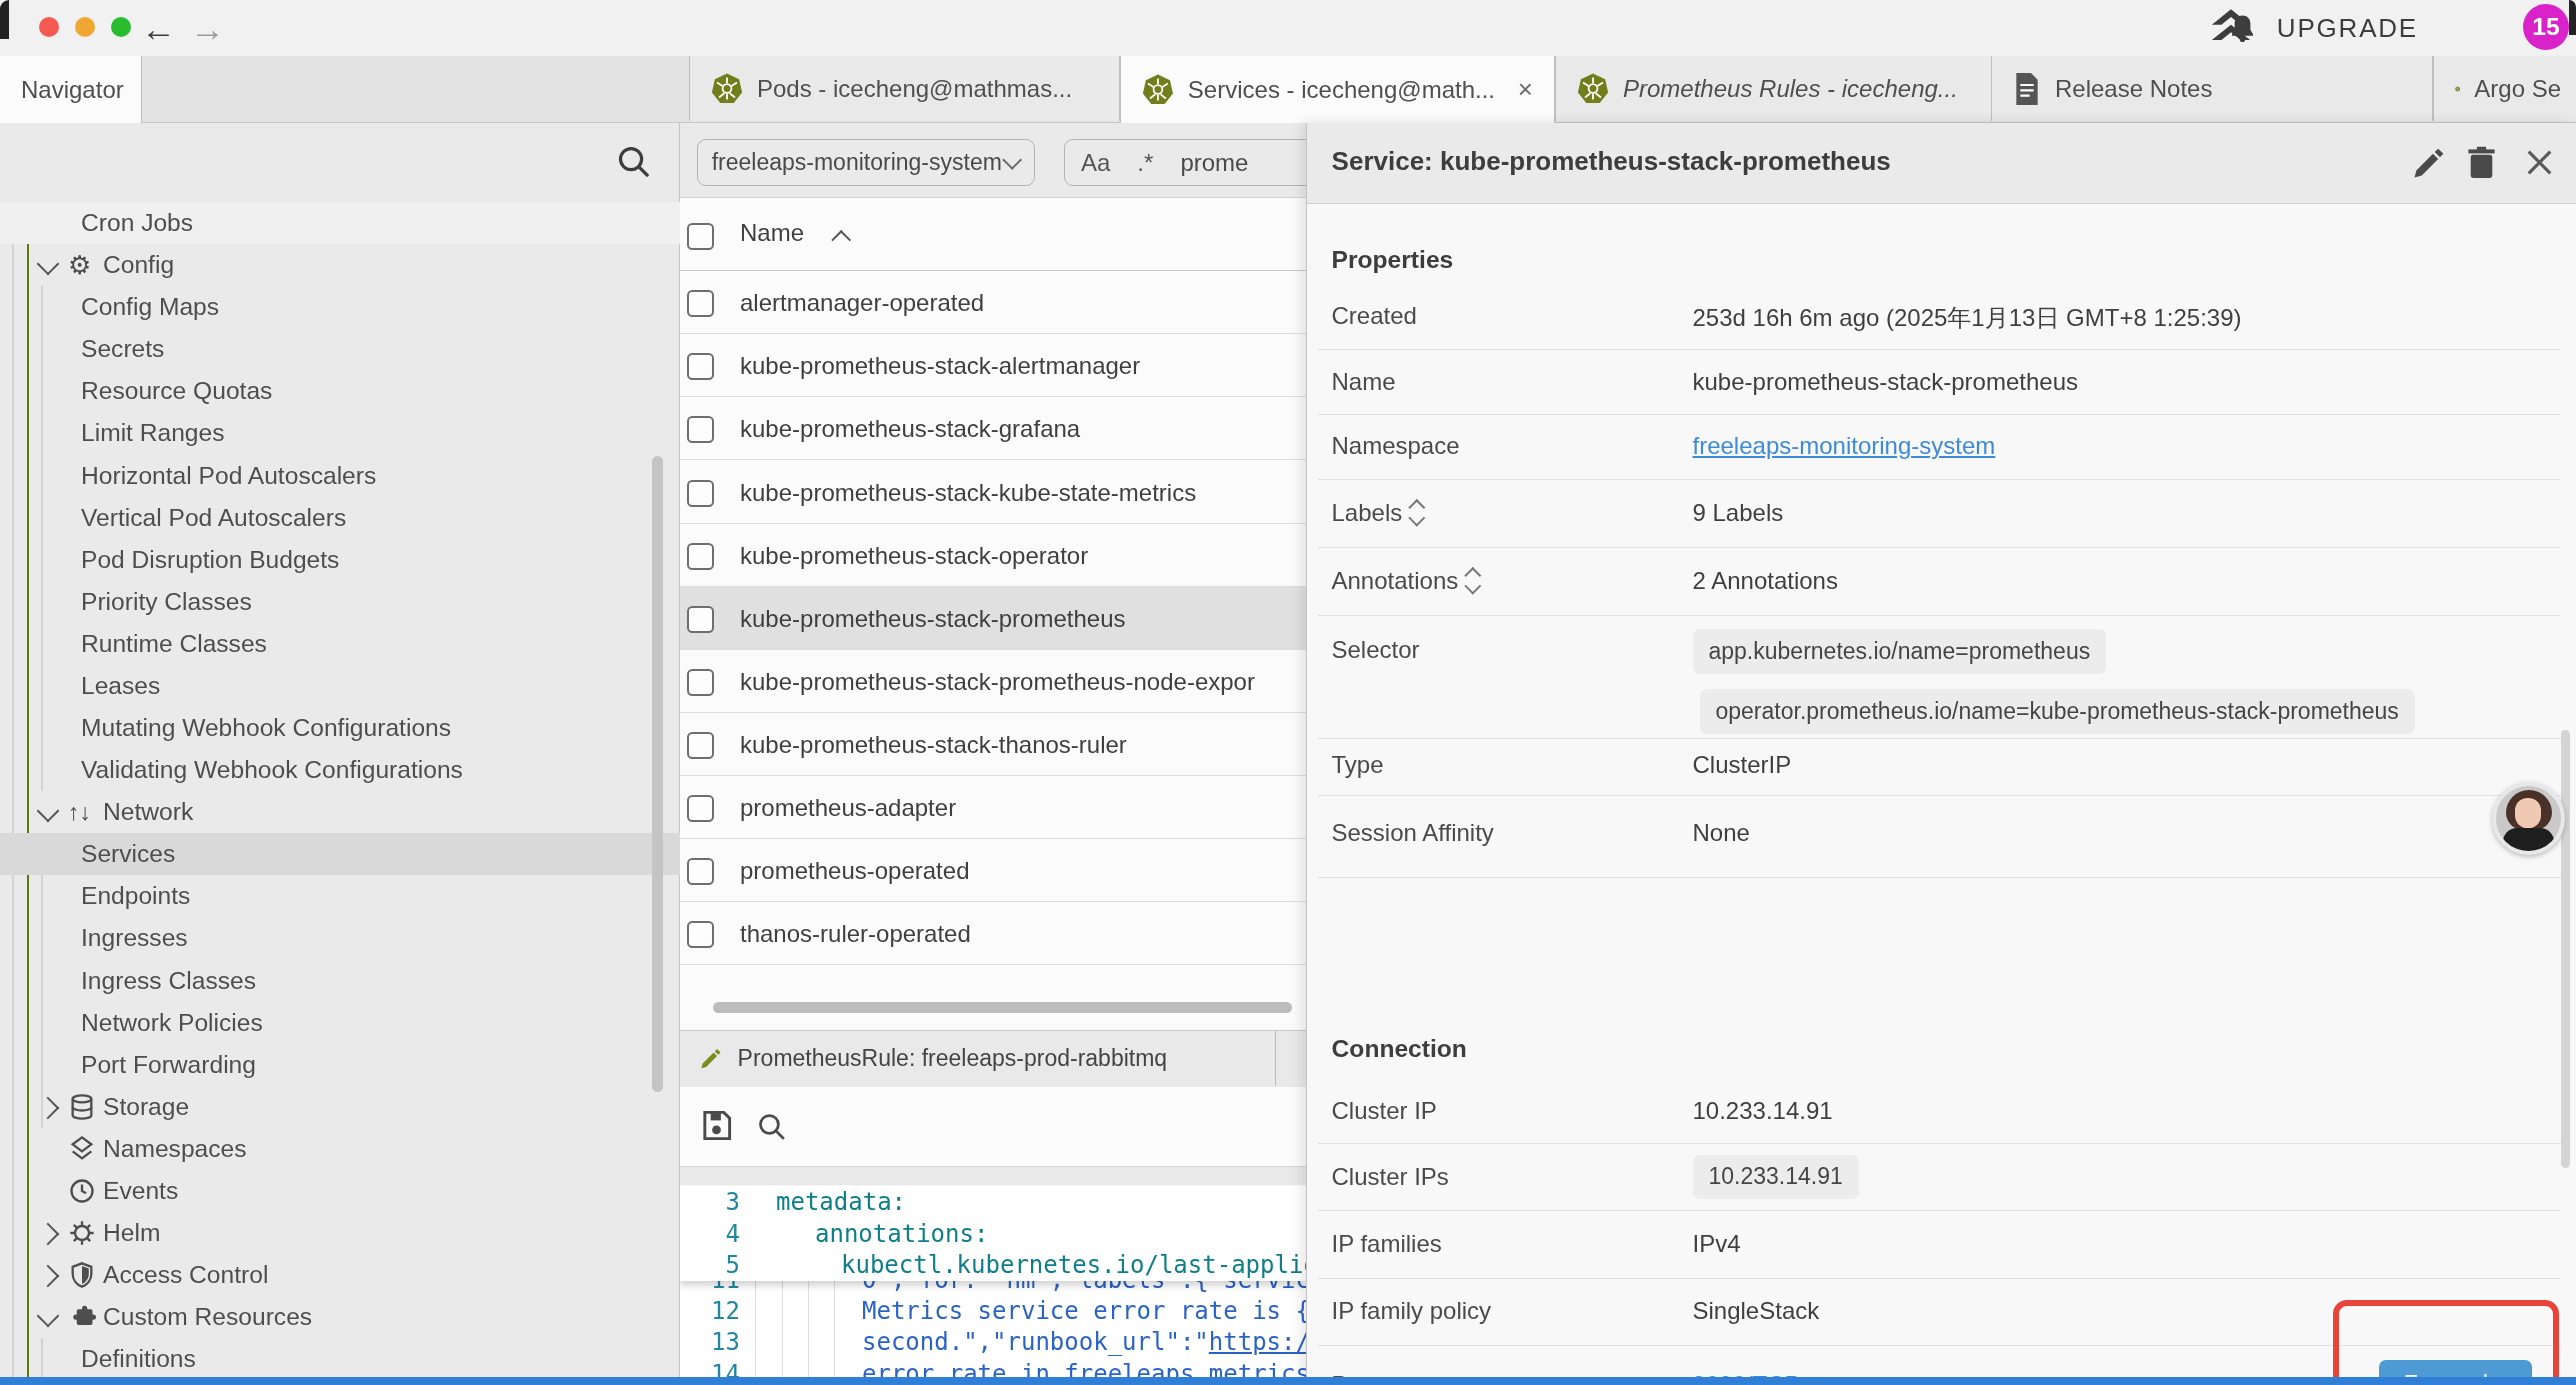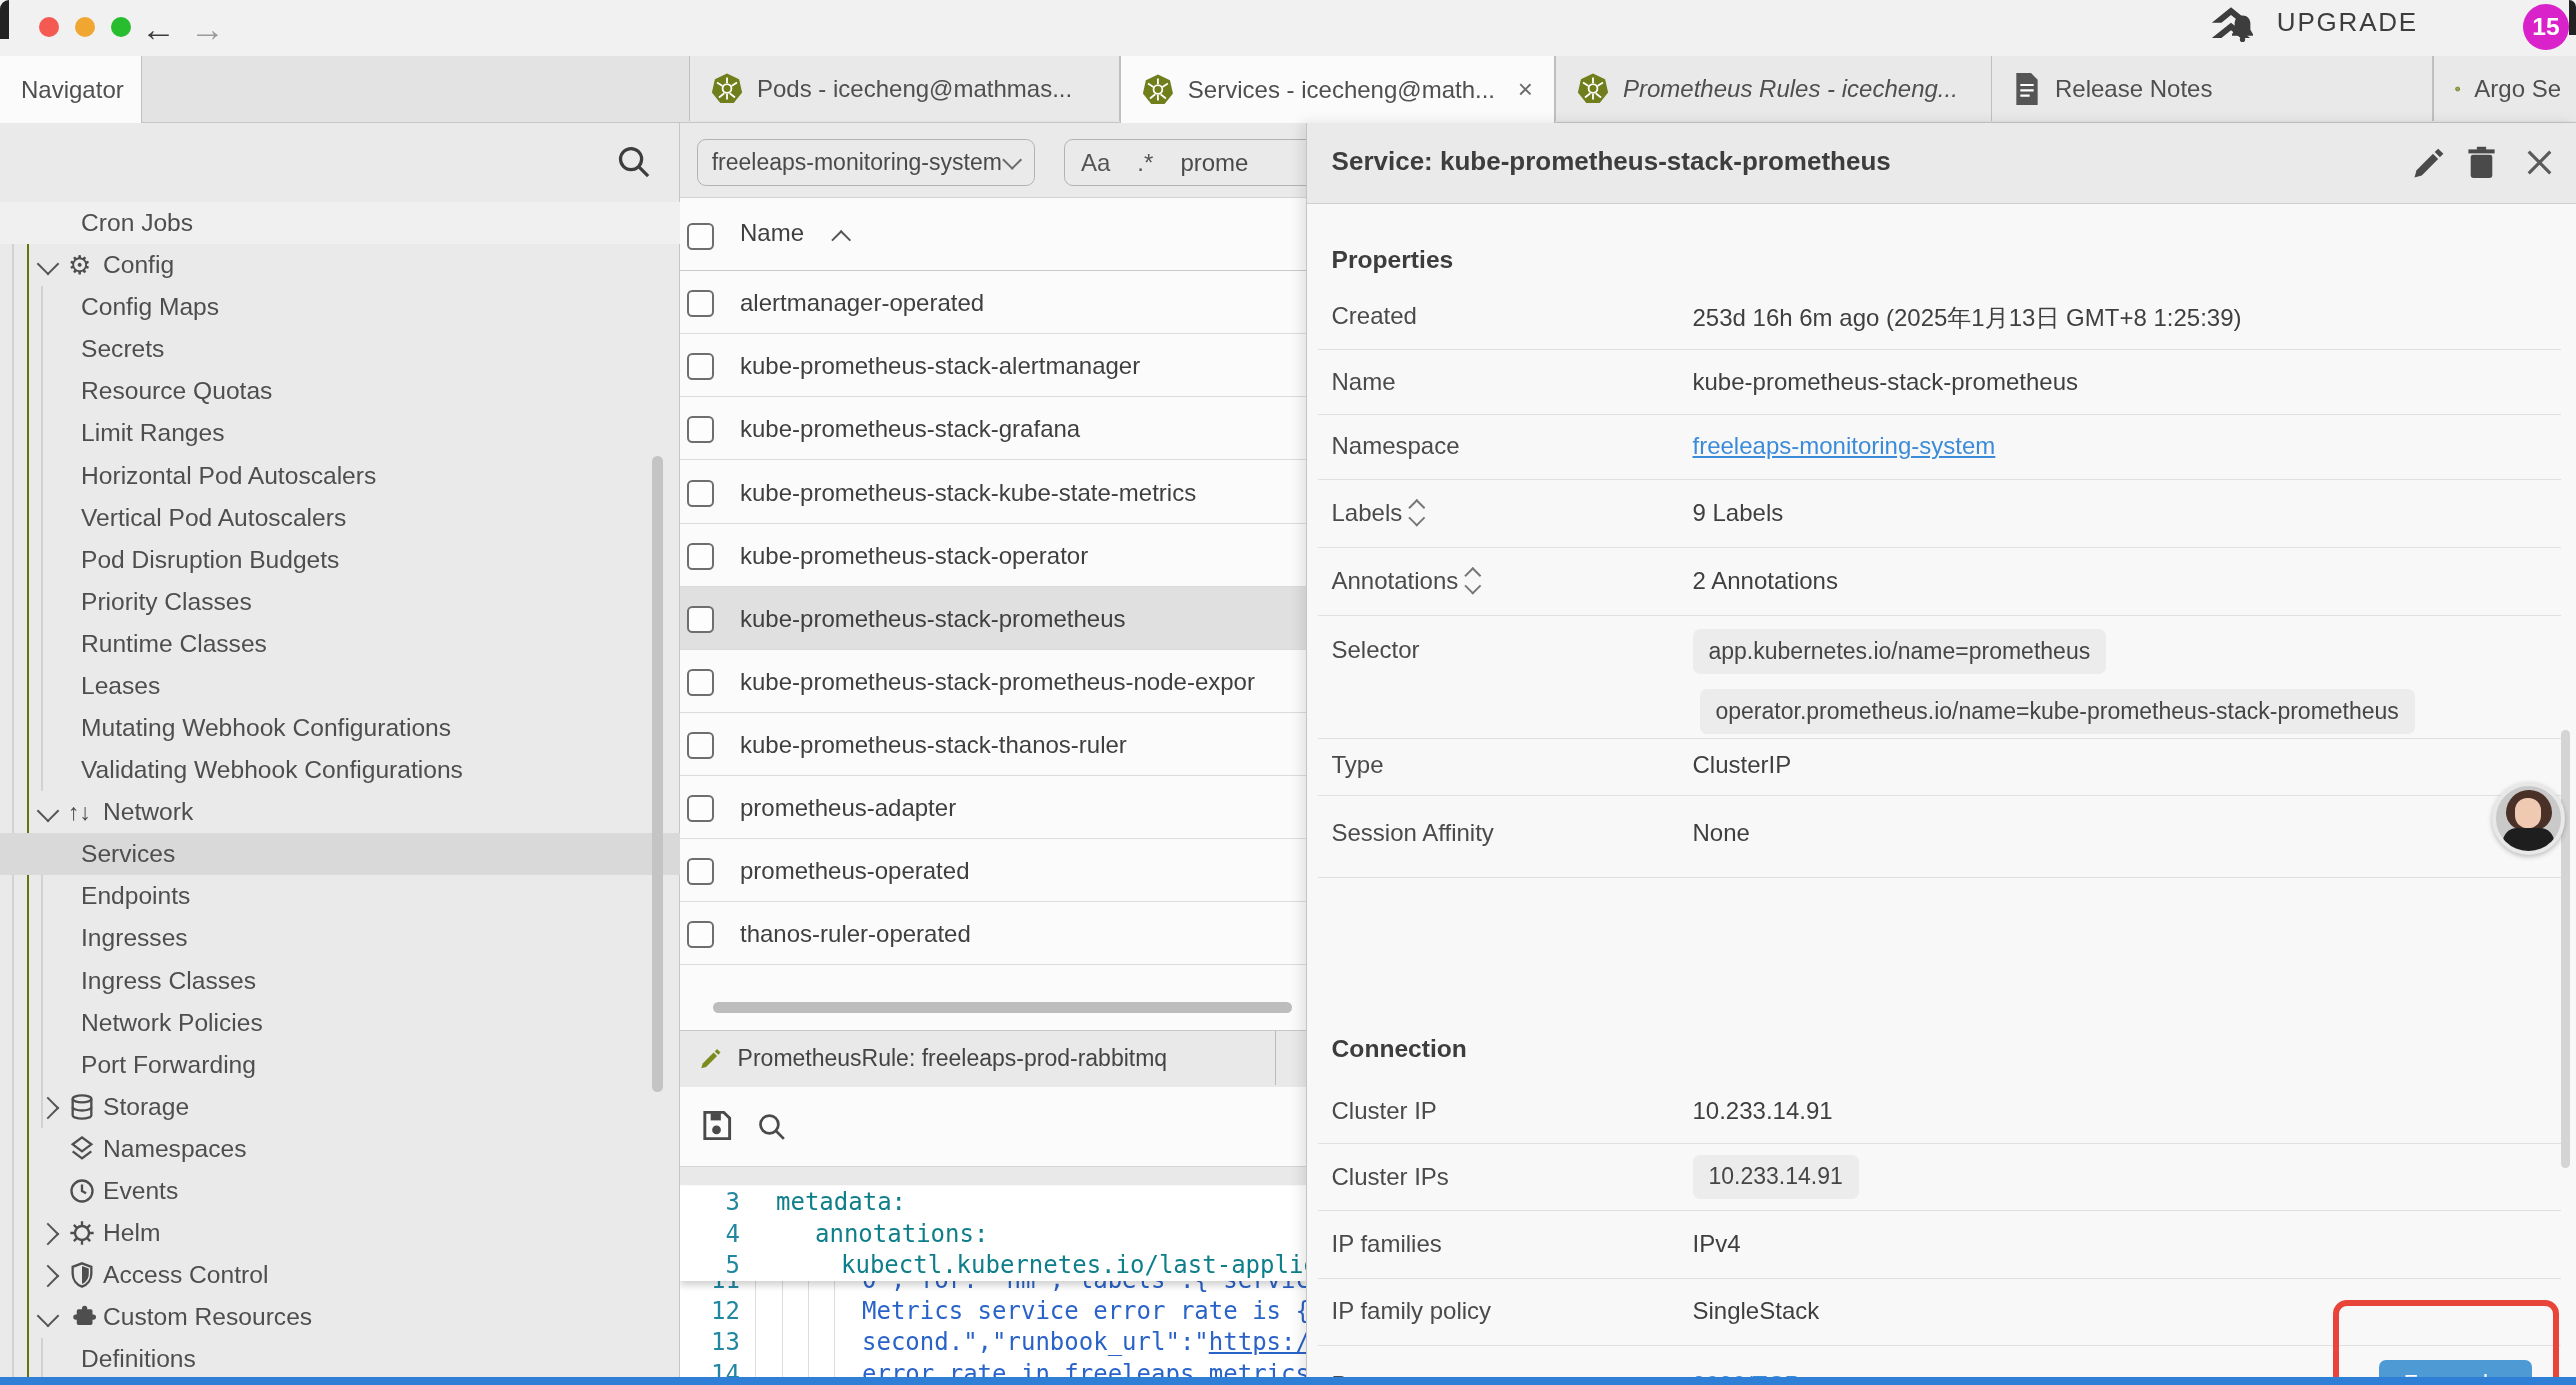--- a/index.html
+++ b/index.html
@@ -11,21 +11,21 @@
   
   #topbar{left:0;top:0;width:2576px;height:56px;background:#F1F1F1;}
   .tl{width:20px;height:20px;border-radius:50%;top:16.7px;}
   #tl-red{left:39px;background:#F45952;}
   #tl-yellow{left:75px;background:#F0A732;}
   #tl-green{left:111px;background:#28BC2F;}
   .navarrow{top:8.8px;width:39px;height:39px;font-size:35px;line-height:39px;text-align:center;color:#3c3c3c;}
   #arrow-fwd{color:#9b9b9b;}
   #corner-l{left:0;top:0;width:8.8px;height:39px;background:#222;border-top-left-radius:10.5px;}
   #corner-r{right:0;top:0;width:7px;height:35px;background:#222;border-top-right-radius:10.5px;}
-  #upgrade-wrap{top:7px;right:158px;height:42px;display:flex;align-items:flex-start;gap:23px;color:#3d3d3d;
+  #upgrade-wrap{top:7px;right:158px;height:42px;display:flex;align-items:center;gap:23px;color:#3d3d3d;
                 font-size:26px;letter-spacing:1.8px;}
   #badge{top:3.5px;right:7px;width:46px;height:46px;border-radius:50%;background:#D922C9;color:#fff;
          font-size:24.6px;display:flex;align-items:center;justify-content:center;font-weight:bold;}
   #bell{top:10.5px;right:316px;}
 
   
   #tabstrip{left:0;top:56px;width:2576px;height:67px;background:#E3E3E3;border-bottom:1.8px solid #C6C6C6;box-sizing:border-box;}
   .tab{position:absolute;top:0;height:65px;background:#E9E9E9;border-left:0.9px solid #BFBFBF;border-right:0.9px solid #BFBFBF;
        display:flex;align-items:center;gap:14px;padding:0 21px;box-sizing:border-box;font-size:24px;color:#4f4f4f;white-space:nowrap;overflow:hidden;}
   .tab.active{background:#FBFBFB;height:67px;}

